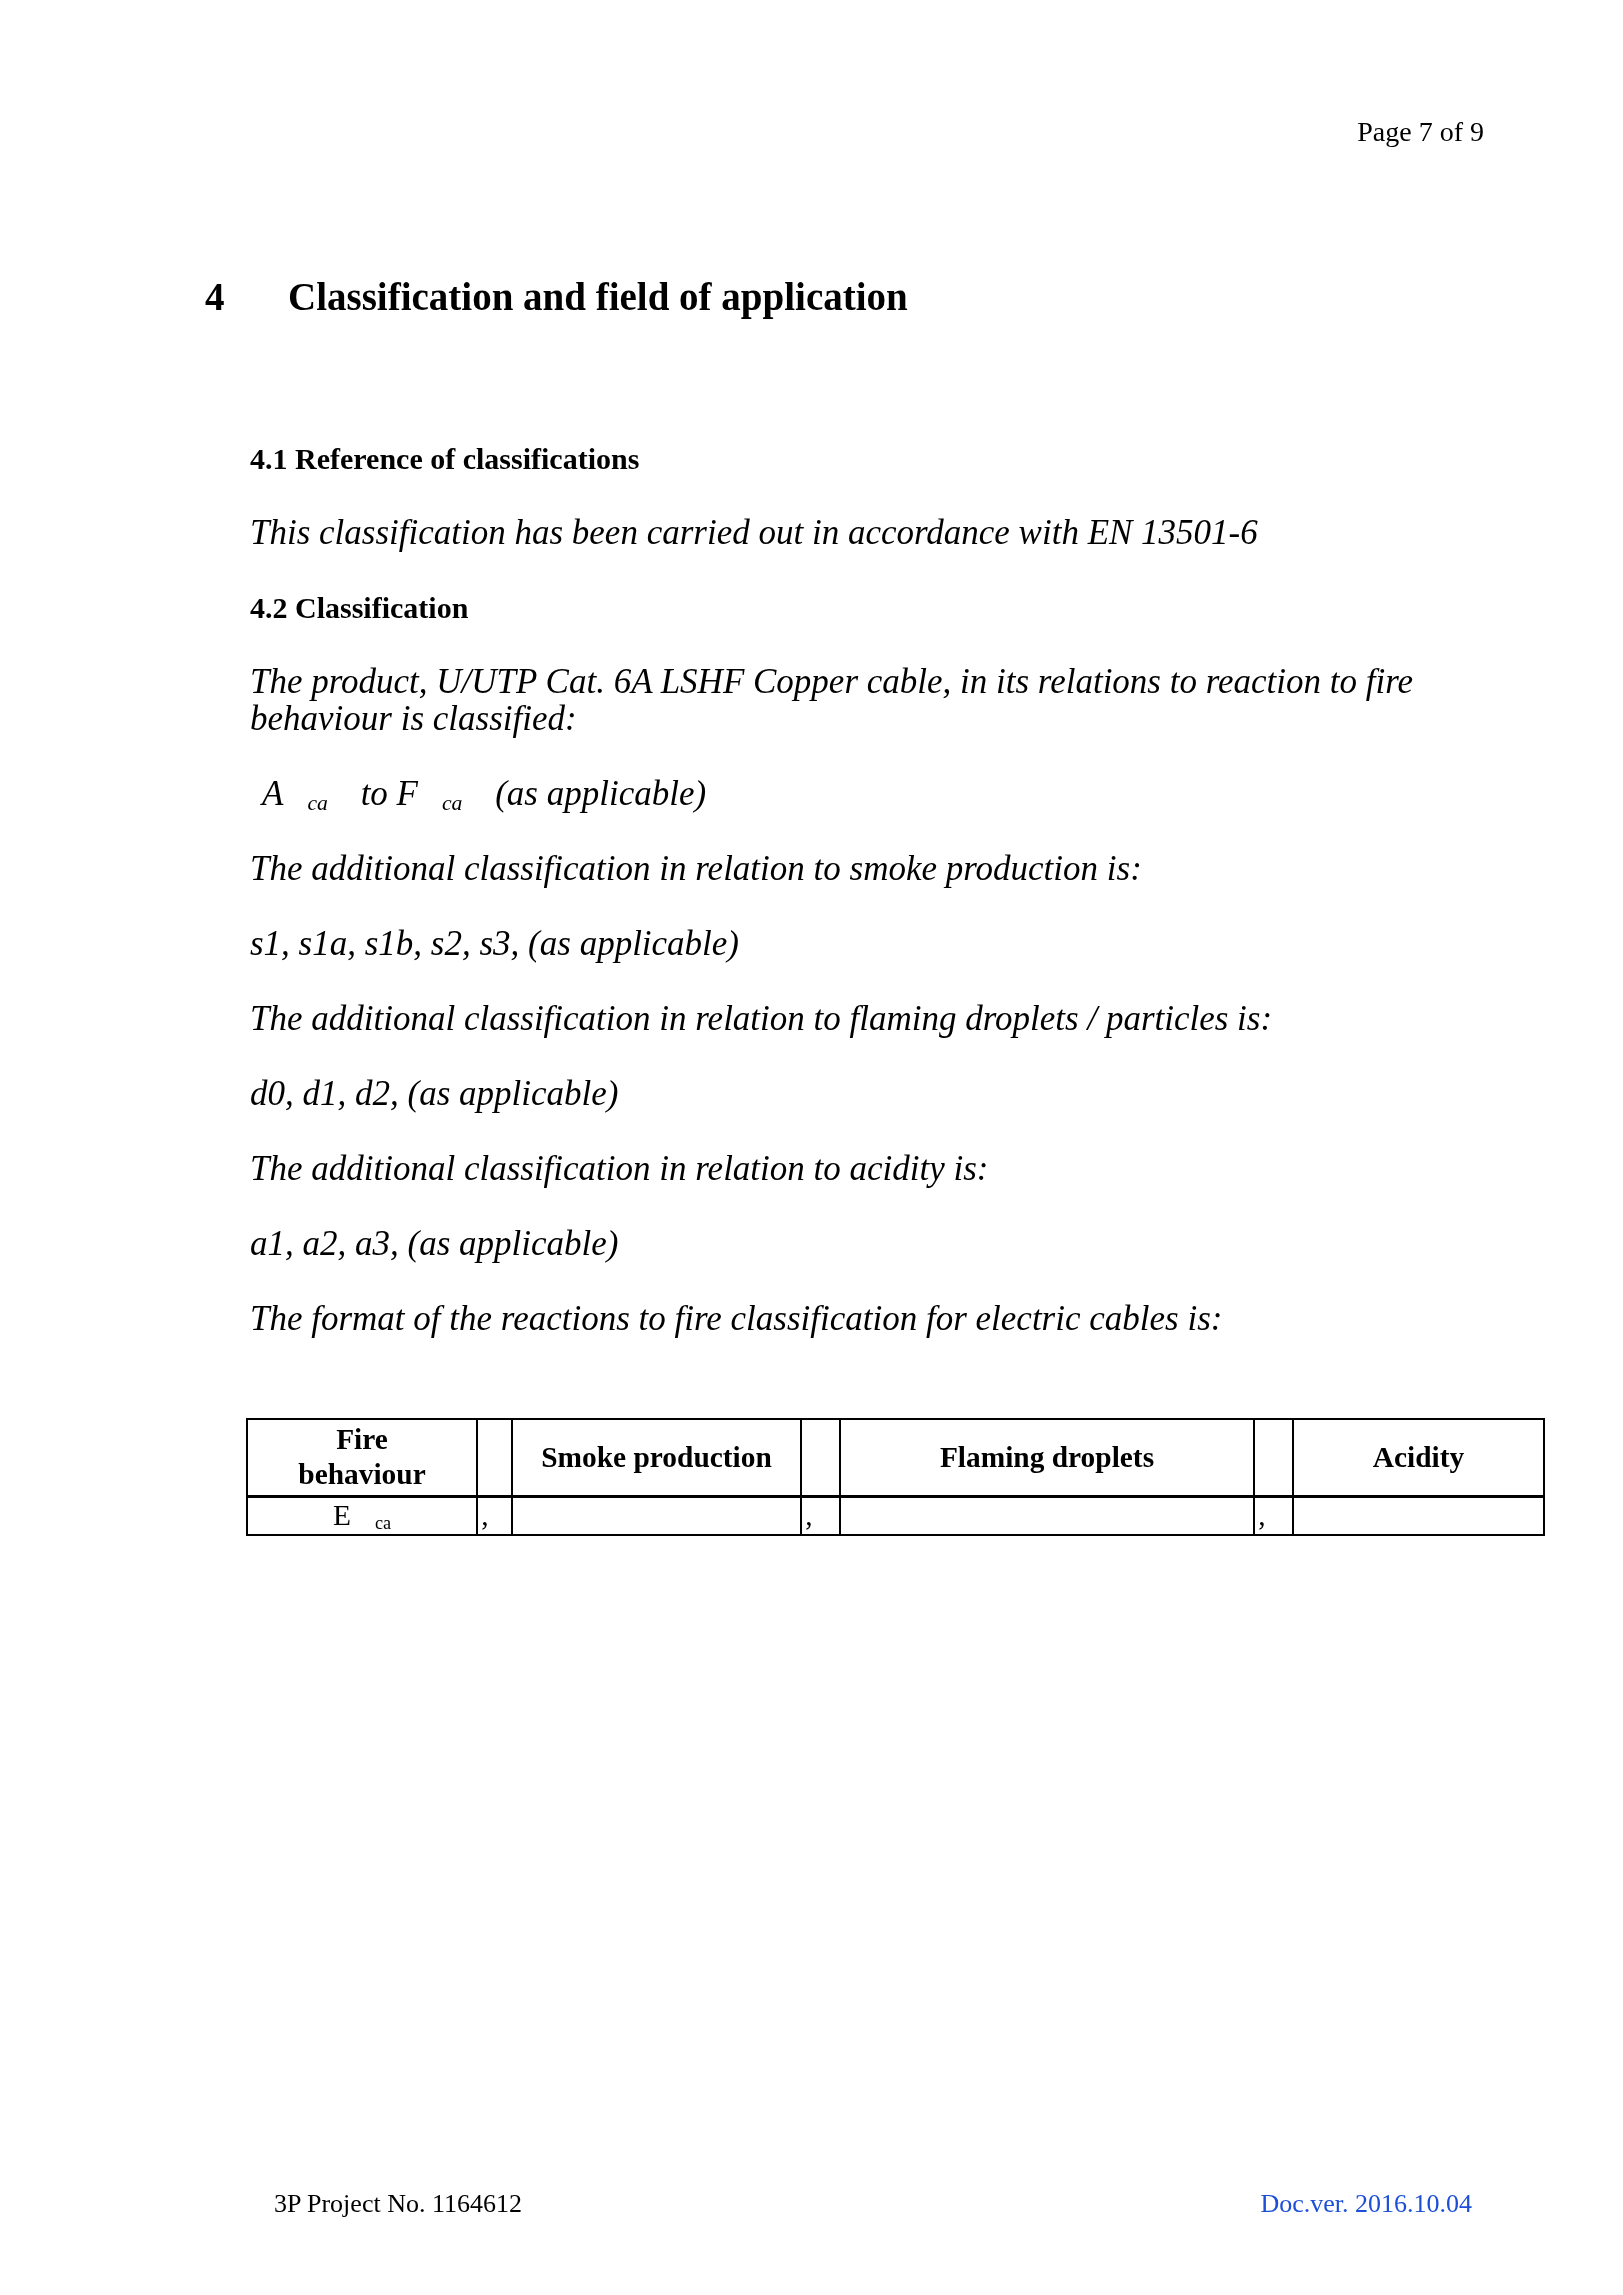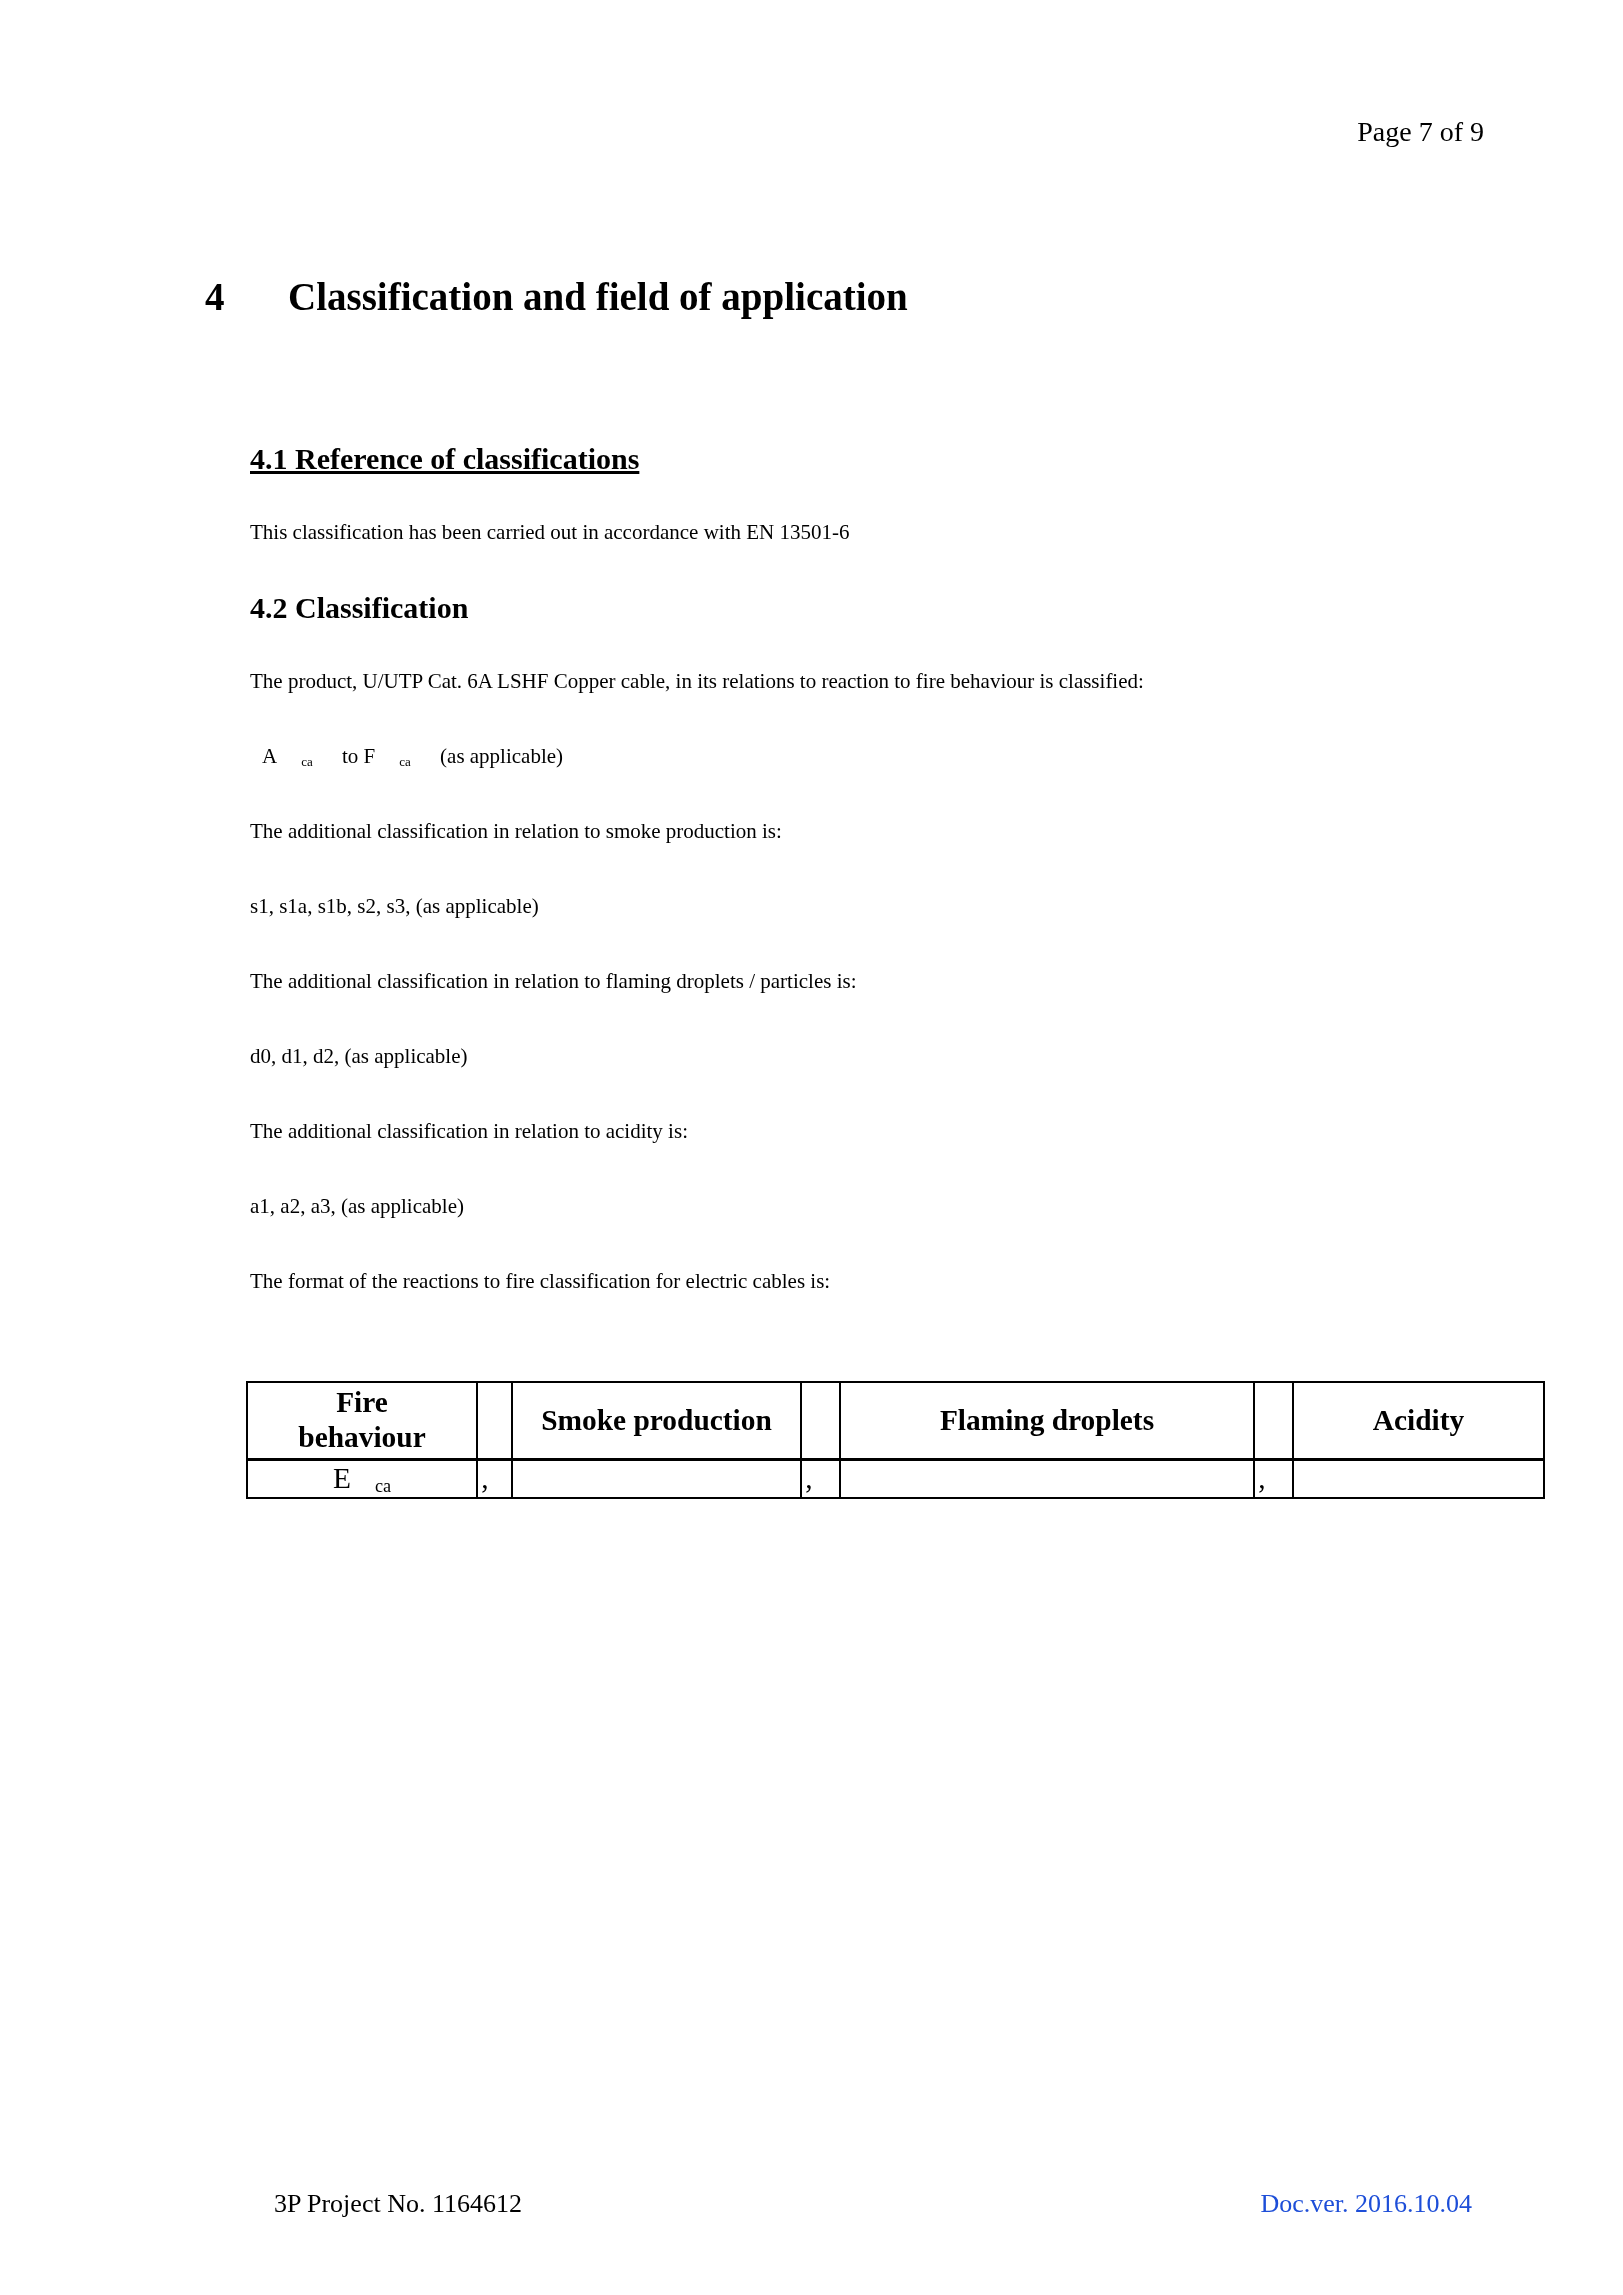--- a/index.html
+++ b/index.html
@@ -37,26 +37,26 @@
     margin: 0 163px 0 214px;
   }
   .sec-heading {
     font-size: 30px;
     font-weight: bold;
     line-height: 38px;
     margin: 0 0 36px 0;
   }
   .sec-heading.first {
     margin-top: 106px;
-    text-decoration: underline;
   }
   .para {
-    font-size: 21px;
+    font-size: 35px;
     line-height: 37px;
     margin: 0 0 38px 0;
+    font-style: italic;
   }
   .para.narrow { max-width: 1230px; }
   sub.sub-ca {
     font-size: 0.62em;
     vertical-align: baseline;
     position: relative;
     top: 0.22em;
     line-height: 0;
   }
   .table-wrap {

